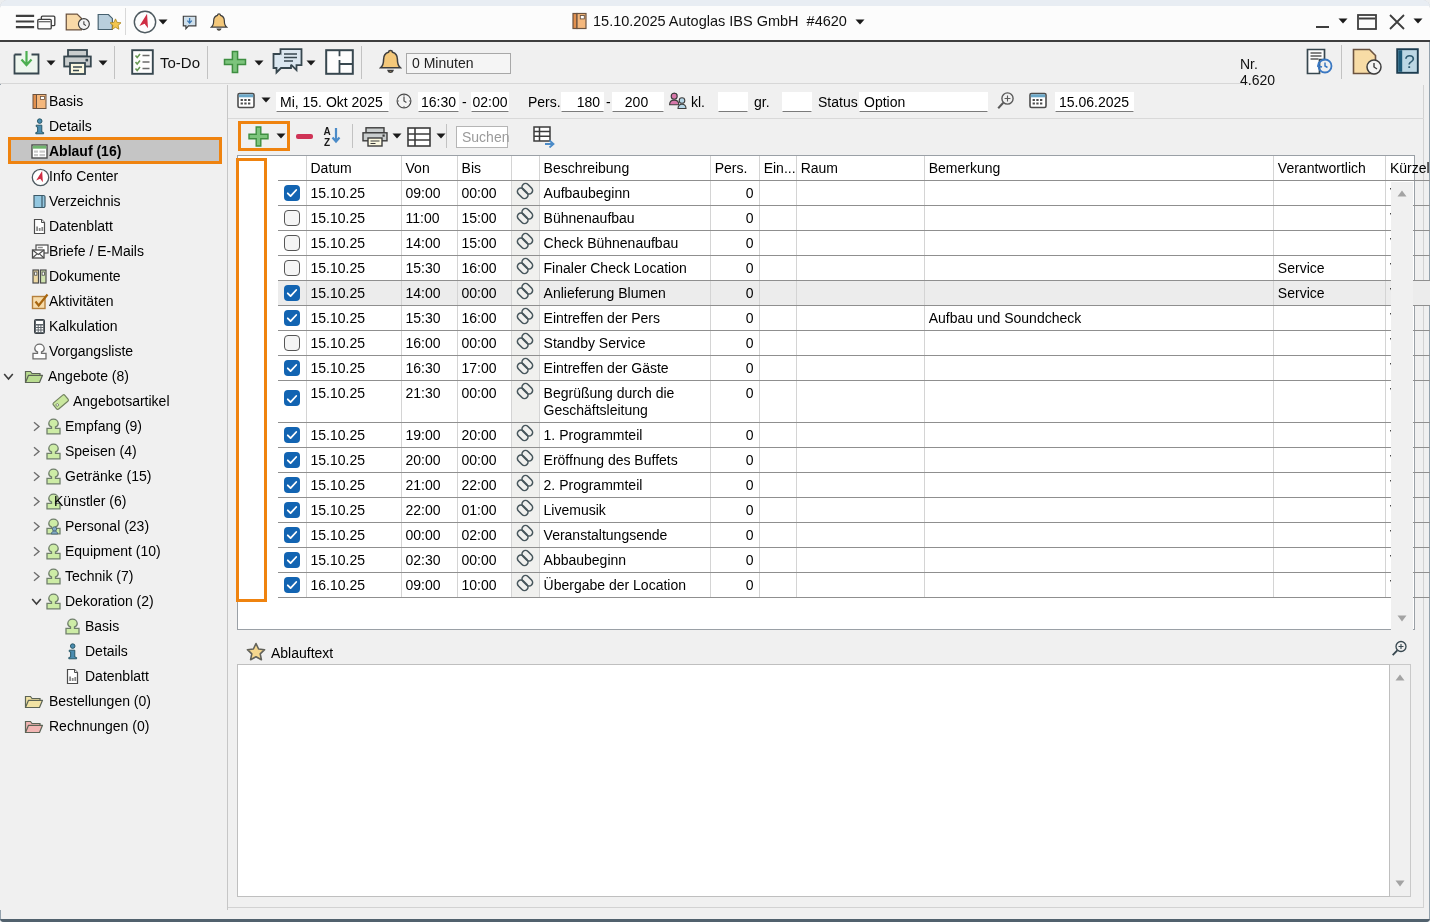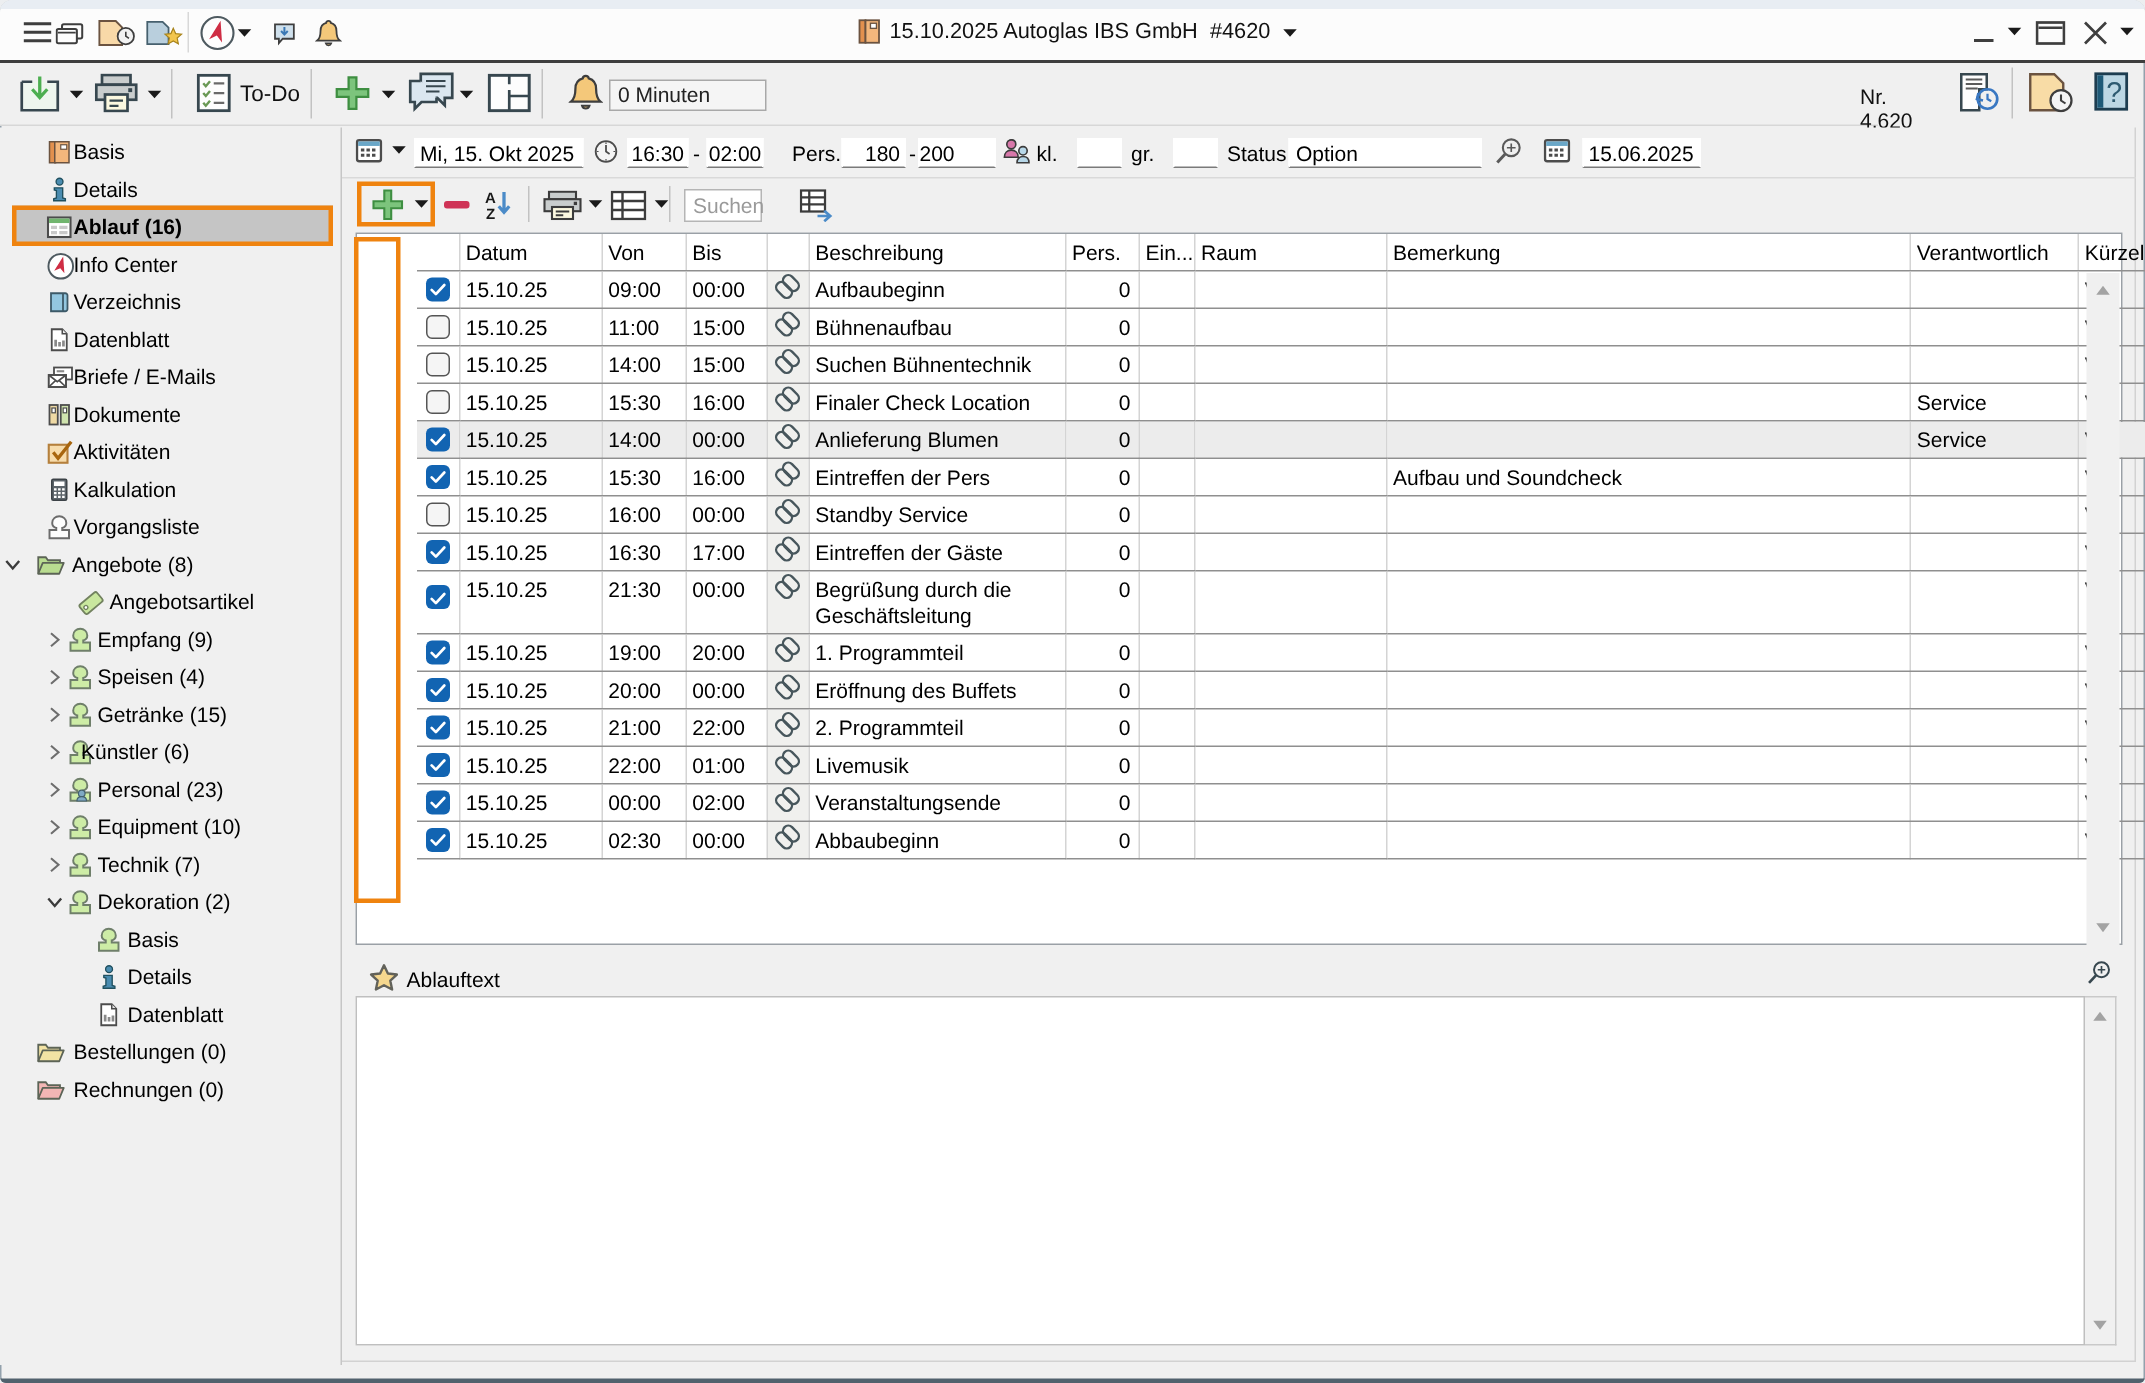--- a/index.html
+++ b/index.html
@@ -634,21 +634,21 @@
             <td class="cb"><span class="ck off"></span></td>
             <td>15.10.25</td>
             <td>14:00</td>
             <td>15:00</td>
             <td class="lnk"><svg width="20" height="20" viewBox="0 0 20 20">
                 <g fill="none" stroke="#47565c" stroke-width="1.6">
                   <rect x="8.8" y="1.7" width="7" height="12" rx="3.5" transform="rotate(-45 12.3 7.7)"></rect>
                   <rect x="4.2" y="6.3" width="7" height="12" rx="3.5" transform="rotate(-45 7.7 12.3)"></rect>
                 </g>
               </svg></td>
-            <td>Suchen Bühnentechnik</td>
+            <td>Check Bühnenaufbau</td>
             <td class="num">0</td>
             <td></td>
             <td></td>
             <td></td>
             <td></td>
             <td>V</td>
           </tr>
     <tr class="dr">
             <td class="cb"><span class="ck off"></span></td>
             <td>15.10.25</td>
@@ -883,20 +883,41 @@
             <td>15.10.25</td>
             <td>02:30</td>
             <td>00:00</td>
             <td class="lnk"><svg width="20" height="20" viewBox="0 0 20 20">
                 <g fill="none" stroke="#47565c" stroke-width="1.6">
                   <rect x="8.8" y="1.7" width="7" height="12" rx="3.5" transform="rotate(-45 12.3 7.7)"></rect>
                   <rect x="4.2" y="6.3" width="7" height="12" rx="3.5" transform="rotate(-45 7.7 12.3)"></rect>
                 </g>
               </svg></td>
             <td>Abbaubeginn</td>
+            <td class="num">0</td>
+            <td></td>
+            <td></td>
+            <td></td>
+            <td></td>
+            <td>V</td>
+          </tr>
+    <tr class="dr">
+            <td class="cb"><span class="ck on"><svg width="16" height="16" viewBox="0 0 17 17">
+                  <path d="M4 8.8l3 3 6-6.5" fill="none" stroke="#fff" stroke-width="1.9" stroke-linecap="round" stroke-linejoin="round"></path>
+                </svg></span></td>
+            <td>16.10.25</td>
+            <td>09:00</td>
+            <td>10:00</td>
+            <td class="lnk"><svg width="20" height="20" viewBox="0 0 20 20">
+                <g fill="none" stroke="#47565c" stroke-width="1.6">
+                  <rect x="8.8" y="1.7" width="7" height="12" rx="3.5" transform="rotate(-45 12.3 7.7)"></rect>
+                  <rect x="4.2" y="6.3" width="7" height="12" rx="3.5" transform="rotate(-45 7.7 12.3)"></rect>
+                </g>
+              </svg></td>
+            <td>Übergabe der Location</td>
             <td class="num">0</td>
             <td></td>
             <td></td>
             <td></td>
             <td></td>
             <td>V</td>
           </tr>
     </tbody>
       </table>
     <div id="scrollcol">
@@ -945,21 +966,21 @@
           <path d="M16.2 10 h1.6"></path>
         </g>
       </svg>
     </span>
   <div class="fld" style="left:418px;top:92px;width:41px;height:20px;text-align:center;line-height:19px">16:30</div>
   <div class="lbl" style="left:462px;top:94px">-</div>
   <div class="fld" style="left:471px;top:92px;width:38px;height:20px;text-align:center;line-height:19px">02:00</div>
   <div class="lbl" style="left:528px;top:94px">Pers.</div>
   <div class="fld" style="left:561px;top:92px;width:43px;height:20px;text-align:right;padding-right:3px;line-height:19px">180</div>
   <div class="lbl" style="left:606px;top:94px">-</div>
-  <div class="fld" style="left:612px;top:92px;width:52px;height:20px;text-align:left;padding-right:3px;line-height:19px">200</div>
+  <div class="fld" style="left:612px;top:92px;width:52px;height:20px;text-align:center;padding-right:3px;line-height:19px">200</div>
   <span class="abs" style="left:667px;top:91px">
       <svg width="21" height="20" viewBox="0 0 21 20">
         <path d="M4.2 4.9 a3.3 3.3 0 0 1 6.3 -1.2 l-1.2 1.8 z" fill="#3c3c3c"></path>
         <circle cx="7.2" cy="5.2" r="3" fill="#d878aa" stroke="#3c3c3c" stroke-width="1.1"></circle>
         <path d="M2.6 13.8 c0-3 2-4.7 4.6-4.7 s4.6 1.7 4.6 4.7 z" fill="#d878aa" stroke="#3c3c3c" stroke-width="1.1"></path>
         <circle cx="15" cy="9.5" r="2.8" fill="#b7d7e8" stroke="#3c3c3c" stroke-width="1.1"></circle>
         <path d="M11 17.5 c0-2.7 1.7-4.2 4-4.2 s4 1.5 4 4.2 z" fill="#b7d7e8" stroke="#3c3c3c" stroke-width="1.1"></path>
       </svg>
     </span>
   <div class="lbl" style="left:691px;top:94px">kl.</div>

